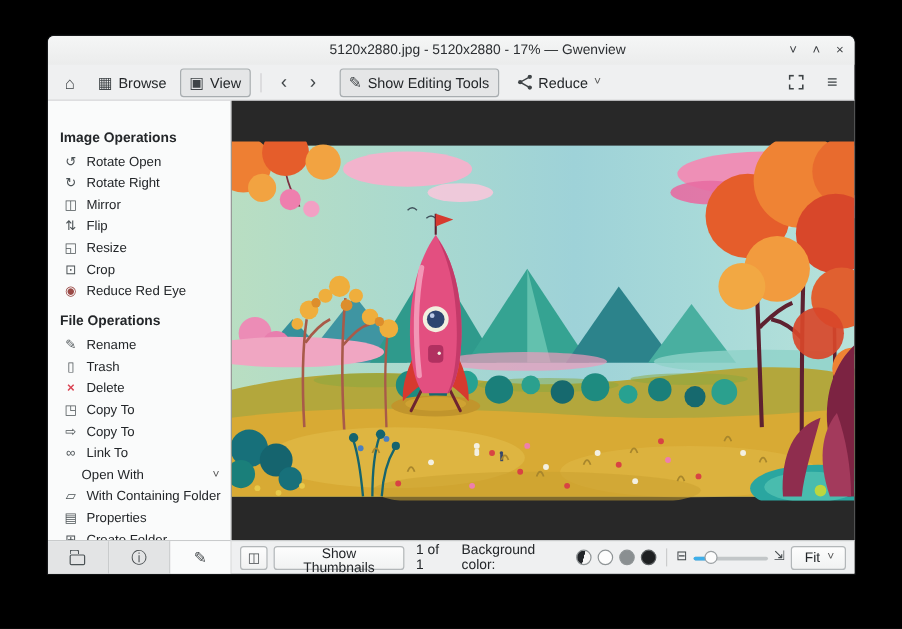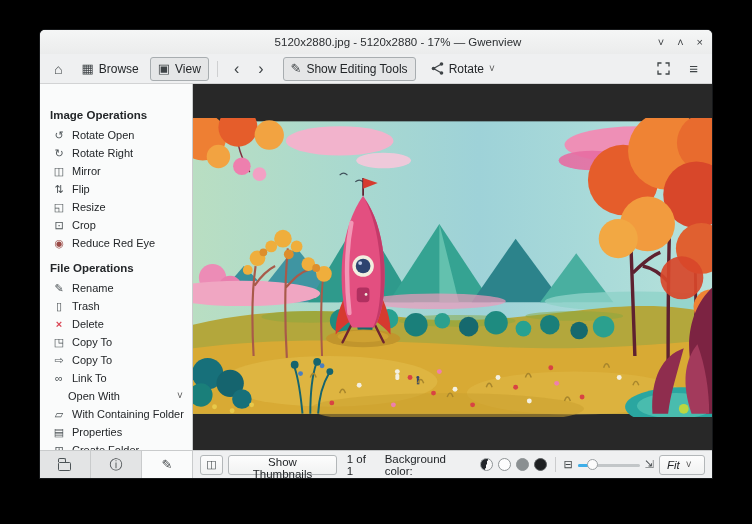--- a/index.html
+++ b/index.html
@@ -92,21 +92,21 @@
   .bg-swatch.auto  { background: linear-gradient(105deg, #23262a 49%, #f7f7f7 51%); }
   .bg-swatch.white { background: #fdfdfd; }
   .bg-swatch.gray  { background: #8a8f91; }
   .bg-swatch.black { background: #1d1f21; border-color: #5a5e60; }
   .sb-sep { width: 1px; height: 15px; background: #cbcccd; margin: 0 3px; }
   .zoom-ico { font-size: 11px; line-height: 1; color: #43484b; }
   .slider { width: 62px; height: 14px; position: relative; flex: 0 0 62px; }
   .slider .track  { position: absolute; left: 0; right: 0; top: 6px; height: 3px; background: #c2c6c8; border-radius: 2px; }
   .slider .fill   { position: absolute; left: 0; width: 14px; top: 6px; height: 3px; background: #3daee9; border-radius: 2px; }
   .slider .handle { position: absolute; left: 9px; top: 1px; width: 11px; height: 11px; background: #fcfcfc; border: 1px solid #9ba0a3; border-radius: 50%; }
-  .combo { height: 20px; min-width: 46px; border: 1px solid #b3b7b9; border-radius: 3px; background: linear-gradient(#fdfdfd, #f1f2f2); display: inline-flex; align-items: center; justify-content: flex-start; gap: 6px; padding: 0 5px 0 7px; font-style: italic; }
+  .combo { height: 20px; min-width: 46px; border: 1px solid #b3b7b9; border-radius: 3px; background: linear-gradient(#fdfdfd, #f1f2f2); display: inline-flex; align-items: center; justify-content: center; gap: 6px; padding: 0 5px 0 7px; }
 </style>
 </head>
 <body>
 
 <div class="window">
 
   <div class="titlebar">
     <span class="title-text">5120x2880.jpg - 5120x2880 - 17% — Gwenview</span>
     <div class="win-controls">
       <span class="win-btn">˅</span>
@@ -138,21 +138,21 @@
       <span class="tico">✎</span>
       <span>Show Editing Tools</span>
     </button>
     <button class="tbtn" style="margin-left:4px">
       <svg width="13" height="13" viewBox="0 0 13 13">
         <path d="M10.5 2 L2.5 6.5 L10.5 11" stroke="#3f4447" stroke-width="1.2" fill="none"></path>
         <circle cx="10.5" cy="2" r="1.8" fill="#3f4447"></circle>
         <circle cx="2.5" cy="6.5" r="1.8" fill="#3f4447"></circle>
         <circle cx="10.5" cy="11" r="1.8" fill="#3f4447"></circle>
       </svg>
-      <span>Rotate</span>
+      <span>Reduce</span>
       <span class="chev">˅</span>
     </button>
     <div class="tb-spacer"></div>
     <button class="tbtn">
       <svg width="13" height="13" viewBox="0 0 13 13">
         <path d="M1 4.5V1h3.5 M8.5 1H12v3.5 M12 8.5V12H8.5 M4.5 12H1V8.5" stroke="#3f4447" stroke-width="1.3" fill="none"></path>
       </svg>
     </button>
     <button class="tbtn">
       <span class="tico" style="font-size:15px">≡</span>

